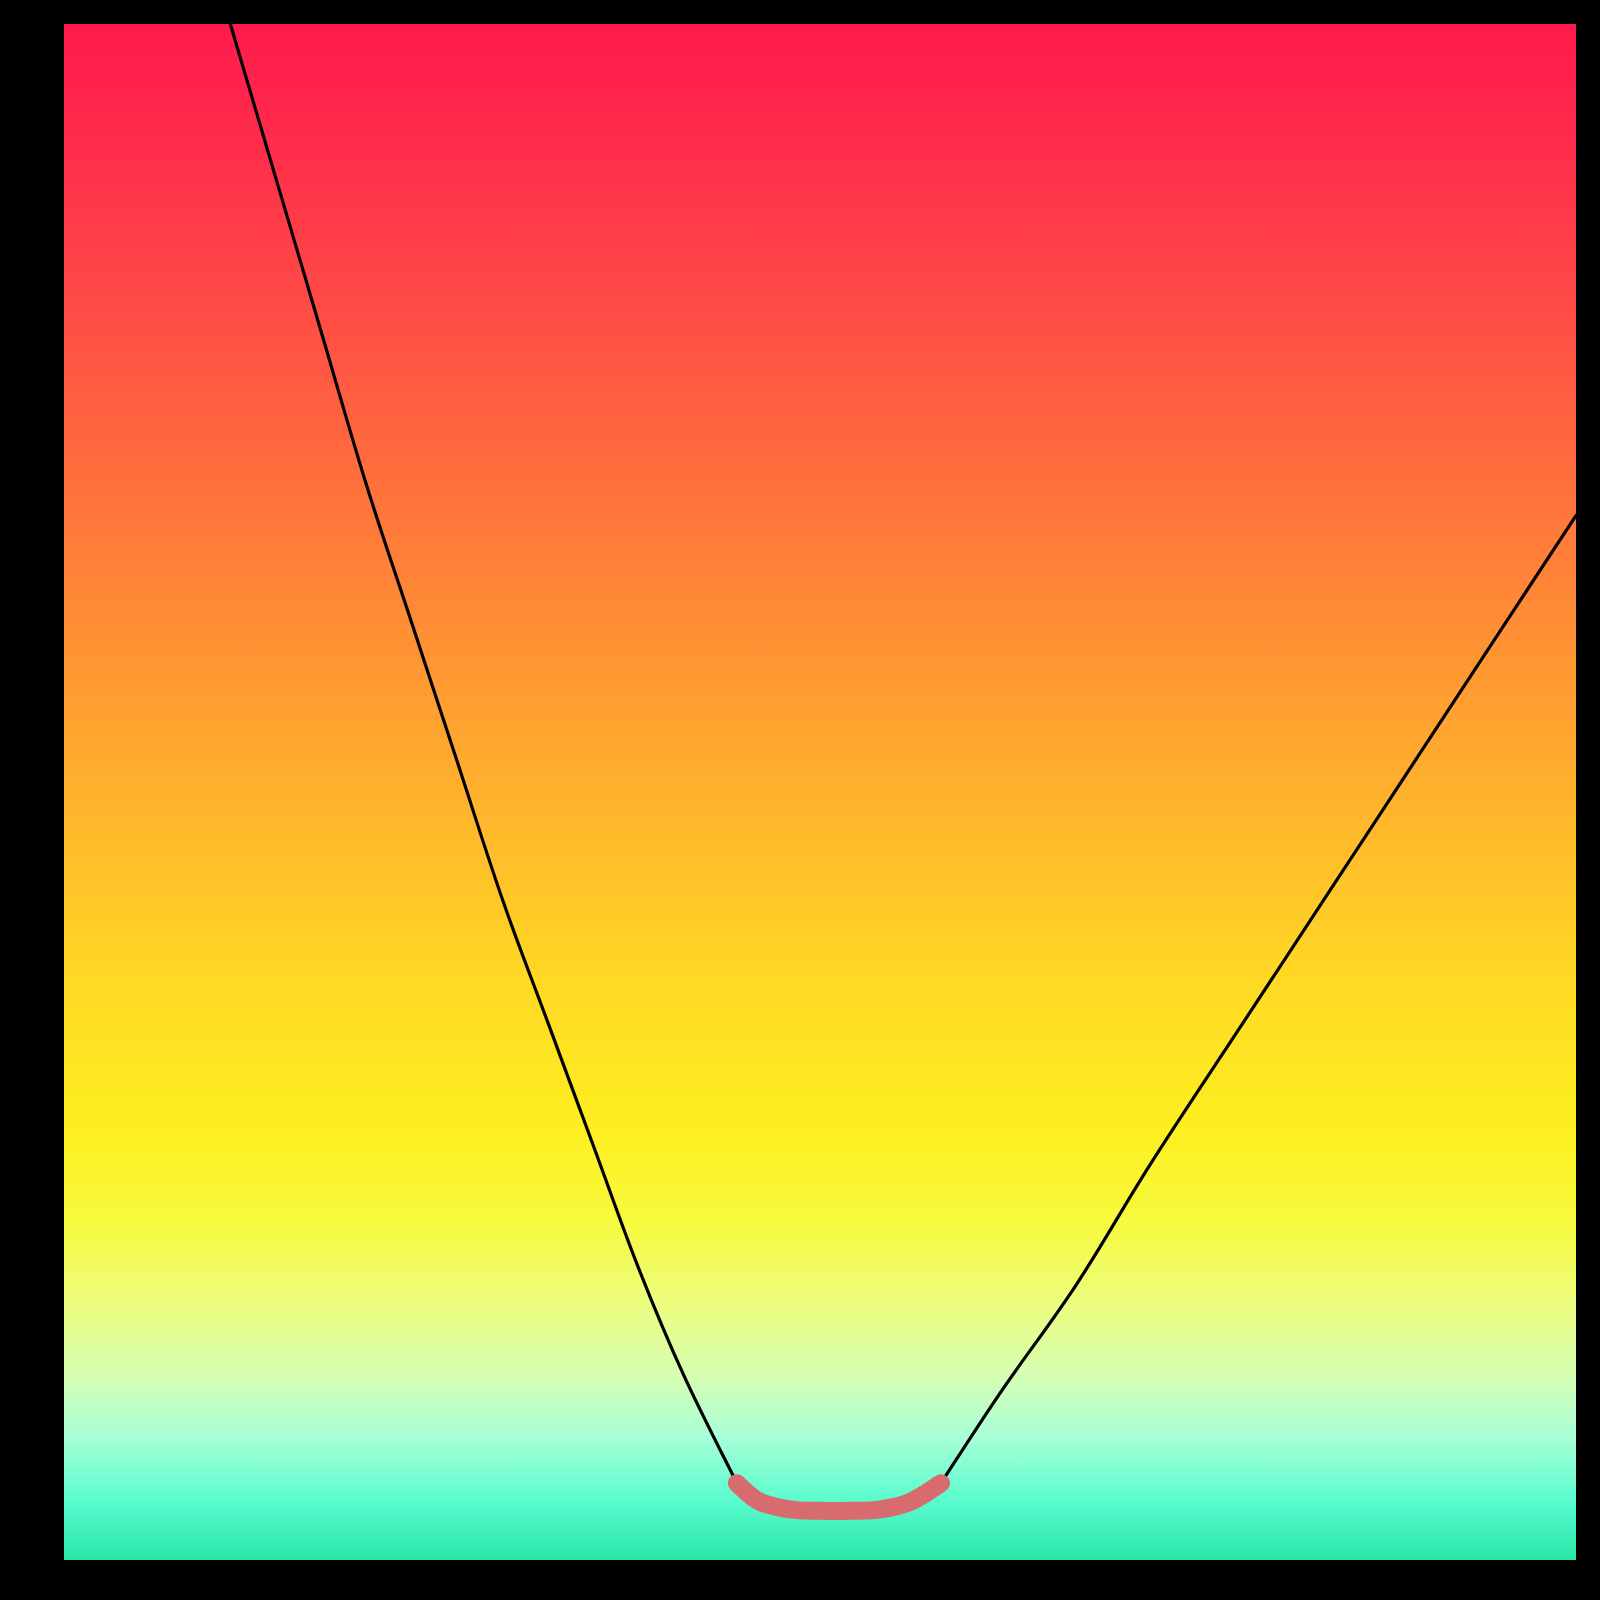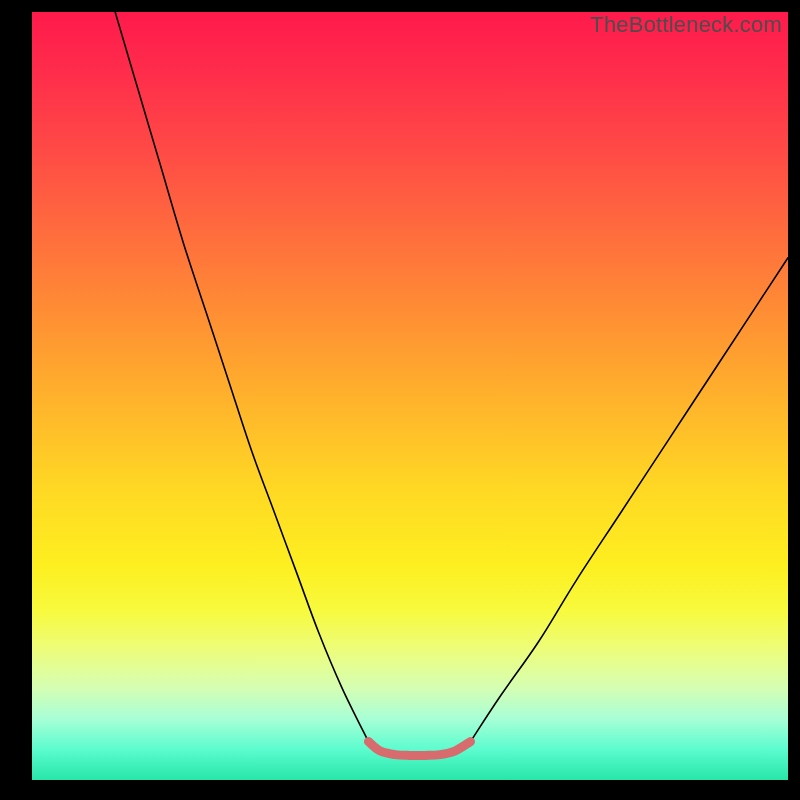--- a/index.html
+++ b/index.html
@@ -55,20 +55,19 @@
     top: 0;
     width: 756px;
     height: 768px;
   }
 </style>
 </head>
 <body>
 
 <div class="frame">
   <div class="plot">
-    <div class="watermark">TheBottleneck.com</div>
     <svg class="curves" viewBox="0 0 756 768" preserveAspectRatio="none">
       <path id="left-curve" fill="none" stroke-linecap="round" stroke-linejoin="round" d="M 83.16 0.00 C 87.24 13.82, 97.68 49.15, 105.84 76.80 C 114.00 104.45, 120.36 125.95, 128.52 153.60 C 136.68 181.25, 143.04 204.13, 151.20 230.40 C 159.36 256.67, 165.72 274.64, 173.88 299.52 C 182.04 324.40, 188.40 343.76, 196.56 368.64 C 204.72 393.52, 211.08 414.26, 219.24 437.76 C 227.40 461.26, 233.76 477.08, 241.92 499.20 C 250.08 521.32, 256.44 538.52, 264.60 560.64 C 272.76 582.76, 279.12 601.34, 287.28 622.08 C 295.44 642.82, 301.11 656.49, 309.96 675.84 C 318.81 695.19, 331.66 719.92, 336.42 729.60" stroke="#000000" stroke-width="1.6"></path>
       <path id="right-curve" fill="none" stroke-linecap="round" stroke-linejoin="round" d="M 438.48 729.60 C 443.92 721.31, 456.47 701.49, 468.72 683.52 C 480.97 665.55, 492.91 650.50, 506.52 629.76 C 520.13 609.02, 529.35 591.82, 544.32 568.32 C 559.29 544.82, 573.35 524.08, 589.68 499.20 C 606.01 474.32, 618.71 454.96, 635.04 430.08 C 651.37 405.20, 664.07 385.84, 680.40 360.96 C 696.73 336.08, 712.15 312.58, 725.76 291.84 C 739.37 271.10, 750.56 254.05, 756.00 245.76" stroke="#000000" stroke-width="1.6"></path>
       <path id="plateau-curve" fill="none" stroke-linecap="round" stroke-linejoin="round" d="M 336.42 729.60 C 338.46 731.26, 343.00 736.47, 347.76 738.82 C 352.52 741.17, 357.44 741.83, 362.88 742.66 C 368.32 743.49, 372.56 743.29, 378.00 743.42 C 383.44 743.56, 387.68 743.56, 393.12 743.42 C 398.56 743.29, 402.80 743.49, 408.24 742.66 C 413.68 741.83, 417.92 741.17, 423.36 738.82 C 428.80 736.47, 435.76 731.26, 438.48 729.60" stroke="#d86b6d" stroke-width="9"></path>
     </svg>
   </div>
 </div>
 
 </body></html>

